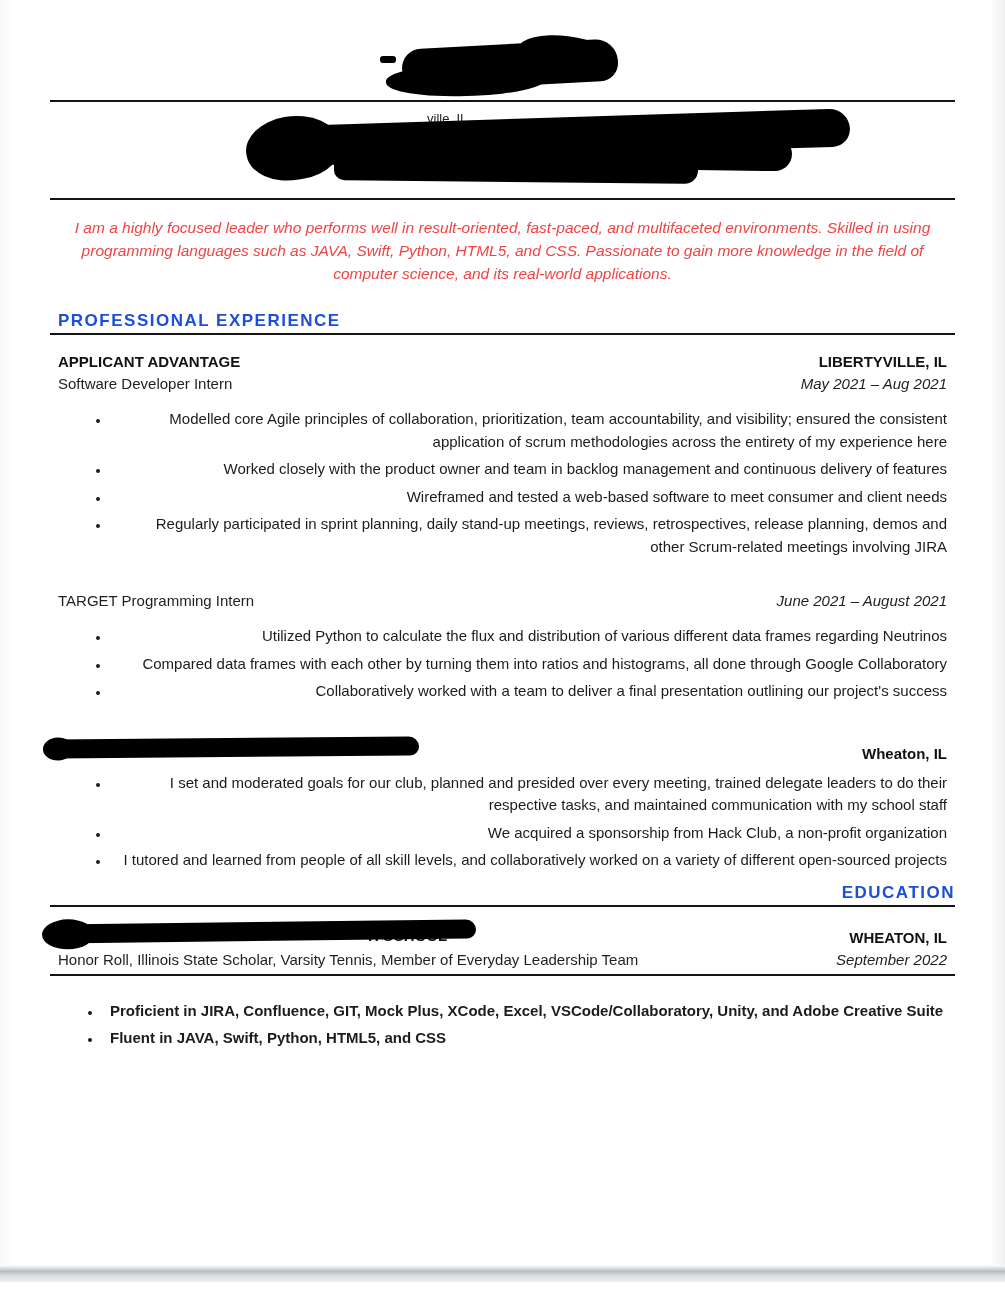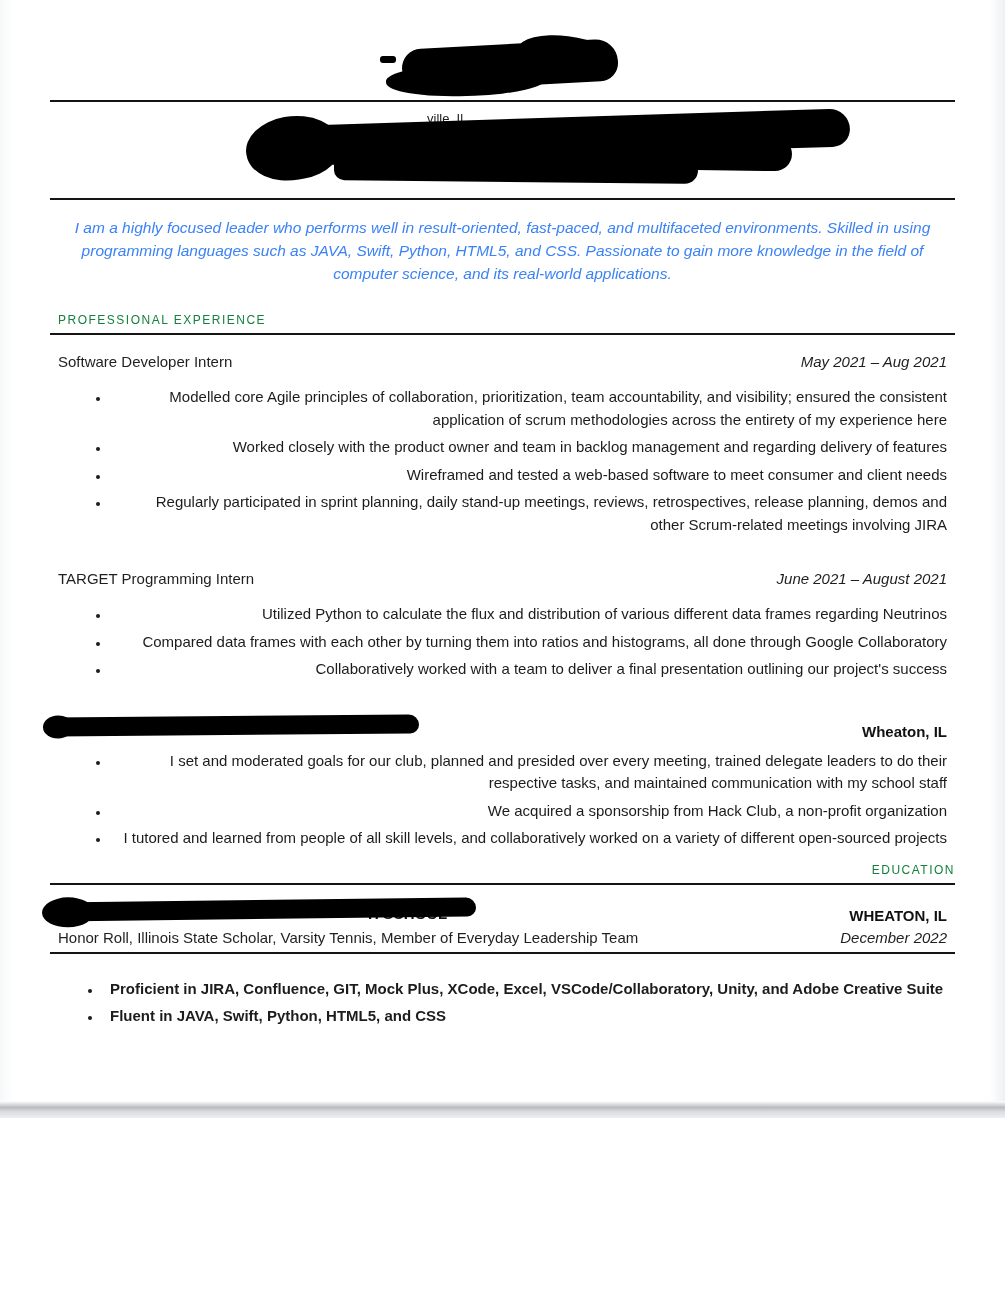--- a/index.html
+++ b/index.html
@@ -1,18 +1,18 @@
 <!DOCTYPE html>
 <html><head>
 <meta charset="utf-8">
 <style>
   html,body{margin:0;padding:0;background:#fff;}
   .page{
     position:relative;
-    width:1005px;height:1118px;
+    width:1005px;height:1282px;
     background:#ffffff;
     overflow:hidden;
     font-family:"Liberation Sans",sans-serif;
     color:#1f1f1f;
     box-sizing:border-box;
   }
   .content{position:relative;margin:0 50px;width:905px;}
 
   
   .edge-left{position:absolute;left:0;top:0;bottom:16px;width:13px;
@@ -43,26 +43,26 @@
   .frag-z{left:303px;top:45px;font-size:15px;}
   .cblob{z-index:2;}
   .knot{left:196px;top:6px;width:94px;height:64px;border-radius:48% 55% 45% 52%;transform:rotate(-10deg);}
   .s1{left:248px;top:7px;width:552px;height:38px;border-radius:24px 30px 26px 22px;transform:rotate(-1.8deg);}
   .s2{left:268px;top:24px;width:474px;height:34px;border-radius:20px;transform:rotate(0.8deg);}
   .s3{left:284px;top:44px;width:364px;height:28px;border-radius:16px 20px 18px 14px;transform:rotate(0.6deg);}
 
   .summary{
     margin:16px auto 0 auto;max-width:872px;
     font-style:italic;font-size:15.5px;line-height:23px;
-    text-align:center;color:#3b82f6;
+    text-align:center;color:#ef4444;
   }
 
   .sec{
-    margin:26px 0 0 8px;font-size:12px;font-weight:400;
-    letter-spacing:1.5px;color:#15803d;line-height:19px;
+    margin:26px 0 0 8px;font-size:17px;font-weight:700;
+    letter-spacing:1.5px;color:#1d4ed8;line-height:19px;
   }
   .sec-exp{margin-top:26px;}
   .sec-edu{margin-top:11px;text-align:right;}
   .sec-skills{margin-top:48px;}
 
   .job{margin-top:16px;padding:0 8px;}
   .job2{margin-top:32px;}
   .job3{margin-top:34px;}
   .row{display:flex;justify-content:space-between;align-items:baseline;line-height:22px;font-size:15px;}
   .company{font-weight:700;color:#111;}
@@ -123,26 +123,30 @@
 
     <hr class="rule">
 
     <p class="summary">I am a highly focused leader who performs well in result-oriented, fast-paced, and multifaceted environments. Skilled in using programming languages such as JAVA, Swift, Python, HTML5, and CSS. Passionate to gain more knowledge in the field of computer science, and its real-world applications.</p>
 
     <h2 class="sec sec-exp">PROFESSIONAL EXPERIENCE</h2>
     <hr class="rule sec-rule">
 
     <div class="job">
       <div class="row">
+        <span class="company">APPLICANT ADVANTAGE</span>
+        <span class="location">LIBERTYVILLE, IL</span>
+      </div>
+      <div class="row">
         <span class="role">Software Developer Intern</span>
         <span class="dates">May 2021 – Aug 2021</span>
       </div>
       <ul class="bullets">
         <li>Modelled core Agile principles of collaboration, prioritization, team accountability, and visibility; ensured the consistent application of scrum methodologies across the entirety of my experience here</li>
-        <li>Worked closely with the product owner and team in backlog management and regarding delivery of features</li>
+        <li>Worked closely with the product owner and team in backlog management and continuous delivery of features</li>
         <li>Wireframed and tested a web-based software to meet consumer and client needs</li>
         <li>Regularly participated in sprint planning, daily stand-up meetings, reviews, retrospectives, release planning, demos and other Scrum-related meetings involving JIRA</li>
       </ul>
     </div>
 
     <div class="job job2">
       <div class="row">
         <span class="role">TARGET Programming Intern</span>
         <span class="dates">June 2021 – August 2021</span>
       </div>
@@ -175,21 +179,21 @@
       <div class="row">
         <span class="red-wrap">
           <span class="peek peek-edu-l">ENVILLE SOU</span>
           <span class="peek peek-edu-r">H SCHOOL</span>
           <i class="bar bar-edu"></i>
         </span>
         <span class="location">WHEATON, IL</span>
       </div>
       <div class="row">
         <span class="role">Honor Roll, Illinois State Scholar, Varsity Tennis, Member of Everyday Leadership Team</span>
-        <span class="dates">December 2022</span>
+        <span class="dates">September 2022</span>
       </div>
     </div>
 
     <hr class="rule sec-rule">
 
     <ul class="skills-list">
       <li>Proficient in JIRA, Confluence, GIT, Mock Plus, XCode, Excel, VSCode/Collaboratory, Unity, and Adobe Creative Suite</li>
       <li>Fluent in JAVA, Swift, Python, HTML5, and CSS</li>
     </ul>
 

